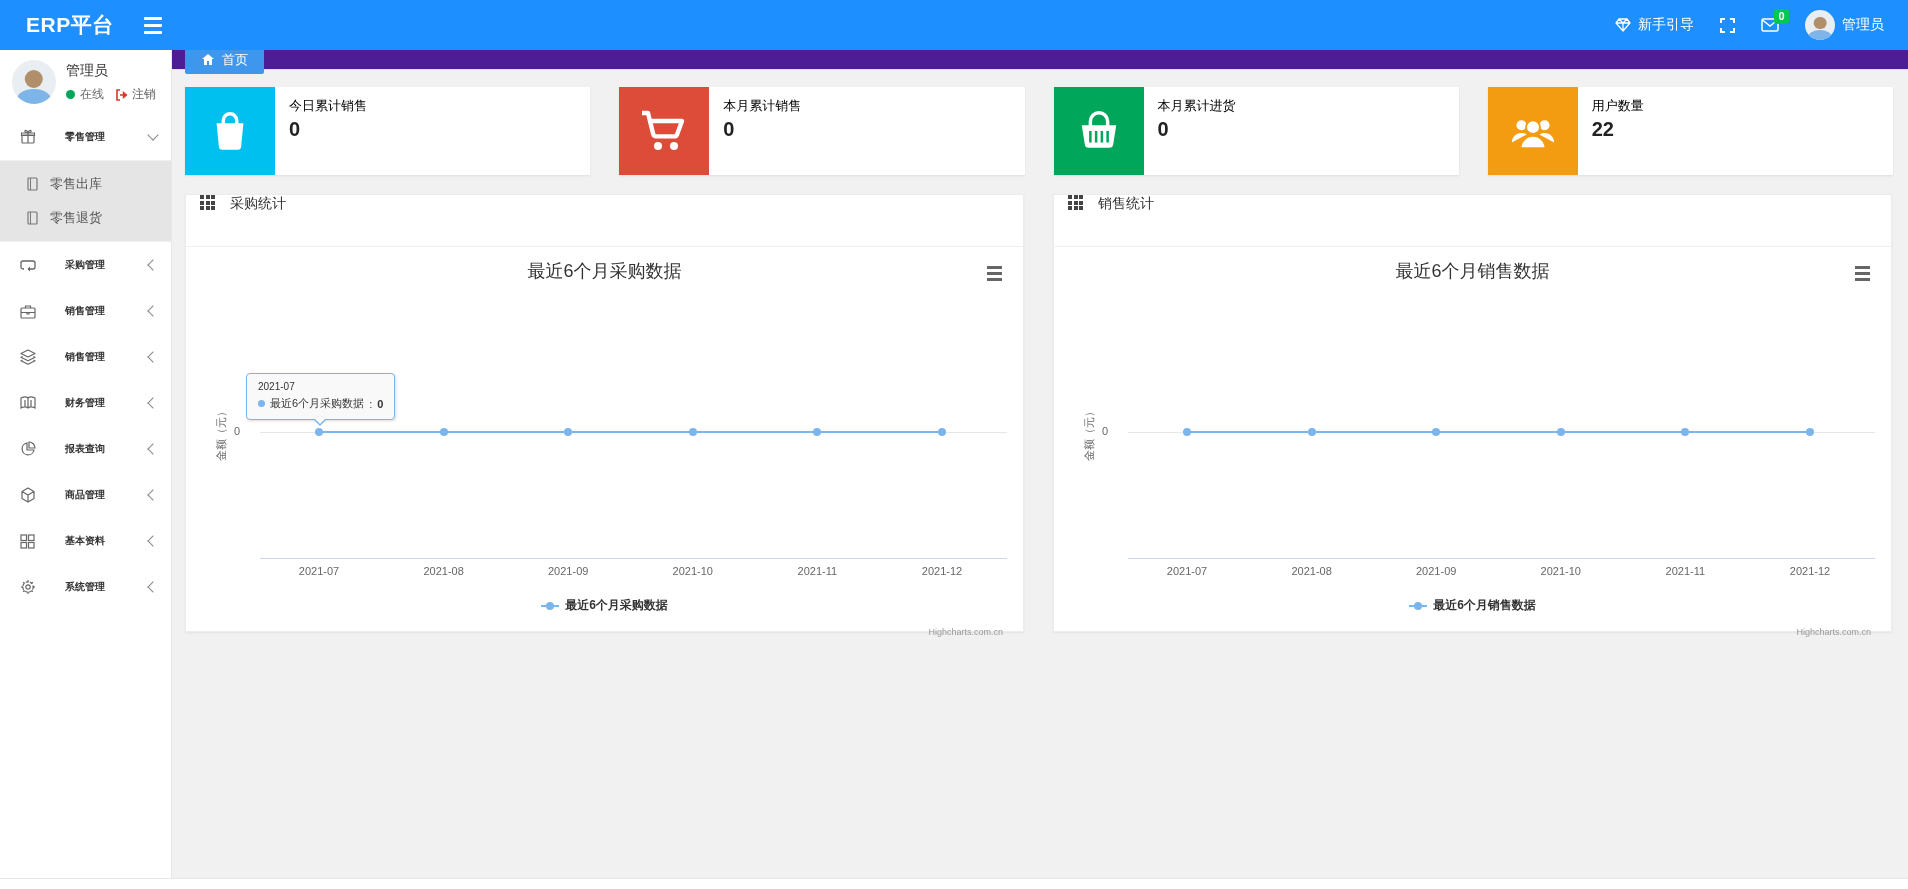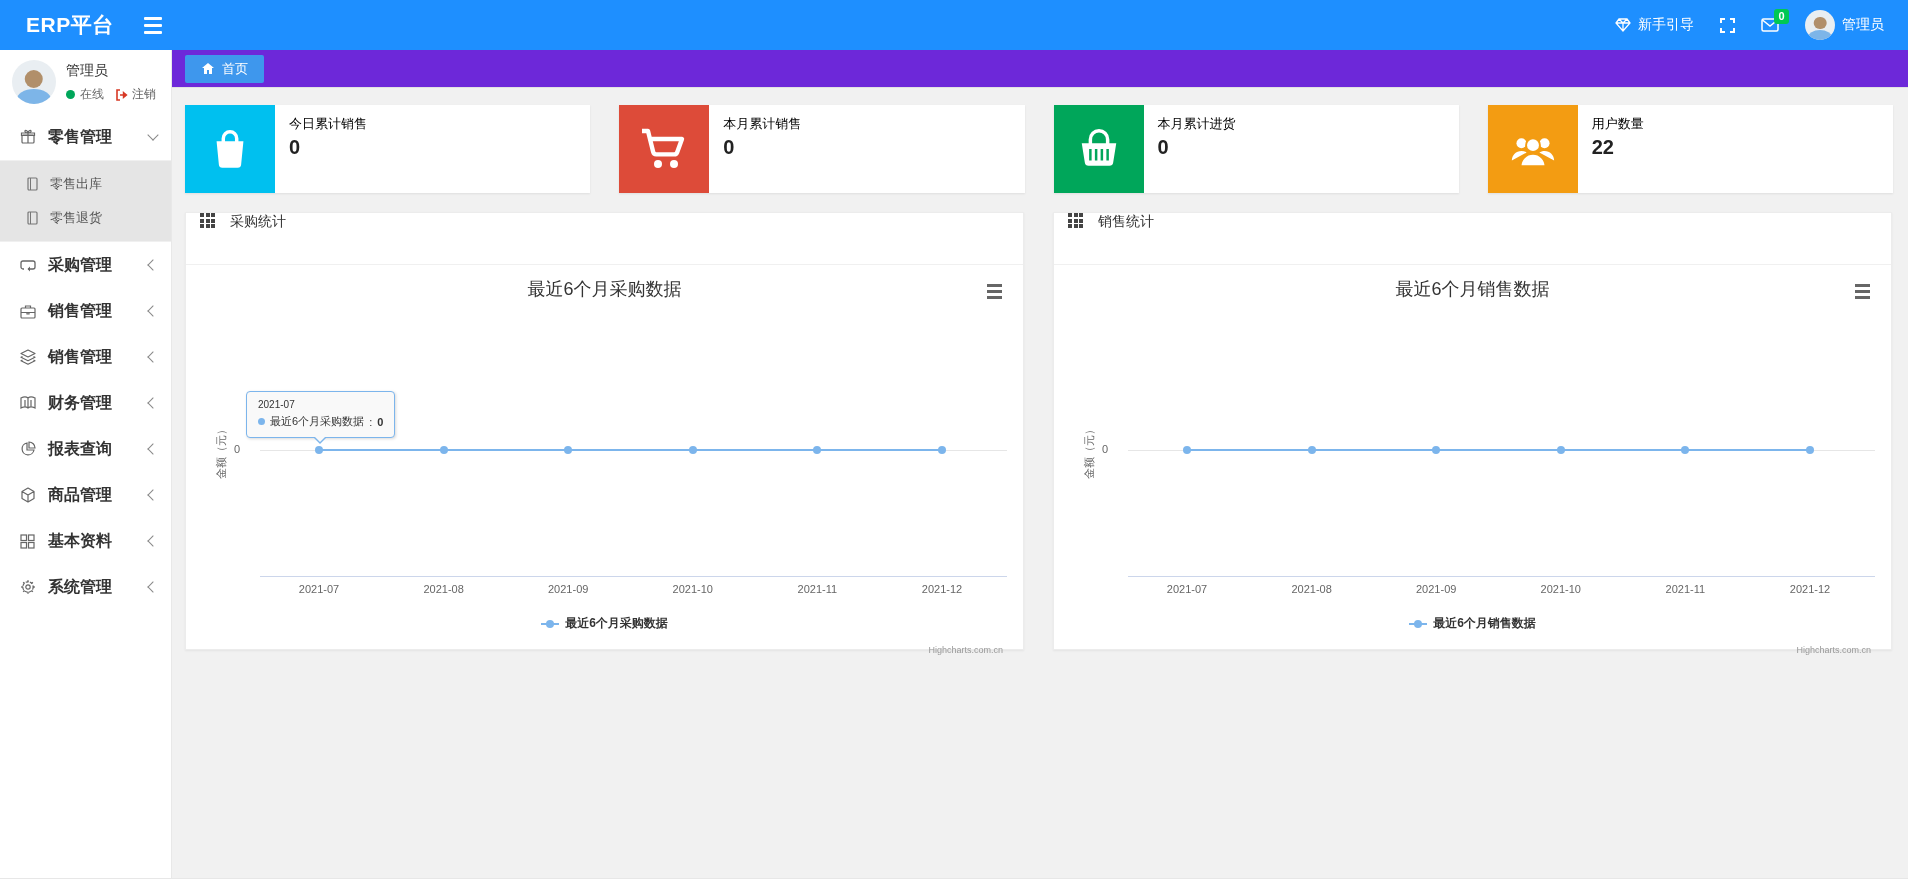--- a/index.html
+++ b/index.html
@@ -37,34 +37,34 @@
   .user-meta { padding-top:2px; }
   .user-name { font-size:14px; color:#333; margin-bottom:6px; }
   .user-status { display:flex; align-items:center; gap:5px; font-size:12px; color:#666; }
   .dot { width:9px; height:9px; border-radius:50%; background:#00a65a; display:inline-block; }
   .logout-link { display:flex; align-items:center; gap:4px; margin-left:6px; cursor:pointer; color:#666; }
 
   .menu { list-style:none; }
   .menu-item { height:46px; display:flex; align-items:center; padding:0 14px 0 20px;
     cursor:pointer; color:#333; position:relative; }
   .menu-item .mi-icon { width:17px; height:17px; color:#666; flex:none; display:flex; align-items:center; }
-  .menu-item .mi-label { font-size:16px; font-weight:bold; margin-left:11px; flex:1; }
+  .menu-item .mi-label { font-size:10px; font-weight:bold; margin-left:28px; flex:1; }
   .chev { width:8px; height:8px; border-right:1.5px solid #888; border-bottom:1.5px solid #888; flex:none; }
   .chev.right { transform:rotate(135deg); }
   .chev.down  { transform:rotate(45deg); margin-top:-4px; }
   .submenu { list-style:none; background:#e5e5e5; border-top:1px solid #f0f0f0;
     border-bottom:1px solid #f0f0f0; padding:6px 0; }
   .submenu-item { height:34px; display:flex; align-items:center; padding-left:26px;
     cursor:pointer; color:#555; }
   .submenu-item .mi-icon { width:14px; height:14px; color:#777; display:flex; align-items:center; }
   .submenu-item .mi-label { font-size:13px; margin-left:10px; }
 
   
   .main { position:absolute; left:172px; top:50px; width:1736px; height:828px; }
-  .tabbar { height:38px; background:#6d28d9; border-bottom:1px solid #e2e2e2;
+  .tabbar { height:20px; background:#4c1d95; border-bottom:1px solid #e2e2e2;
     display:flex; align-items:center; padding-left:13px; }
   .tab { height:28px; background:#3e97ed; color:#fff; font-size:13px; border-radius:2px;
     display:flex; align-items:center; gap:7px; padding:0 16px; cursor:pointer; }
 
   .content { padding:17px 15px 0 13px; }
   .cards-row { display:flex; gap:29px; }
   .card { width:406px; height:88px; background:#fff; display:flex;
     box-shadow:0 1px 2px rgba(0,0,0,.08); }
   .card-icon { width:90px; height:88px; display:flex; align-items:center; justify-content:center; flex:none; }
   .card-icon svg { display:block; }

